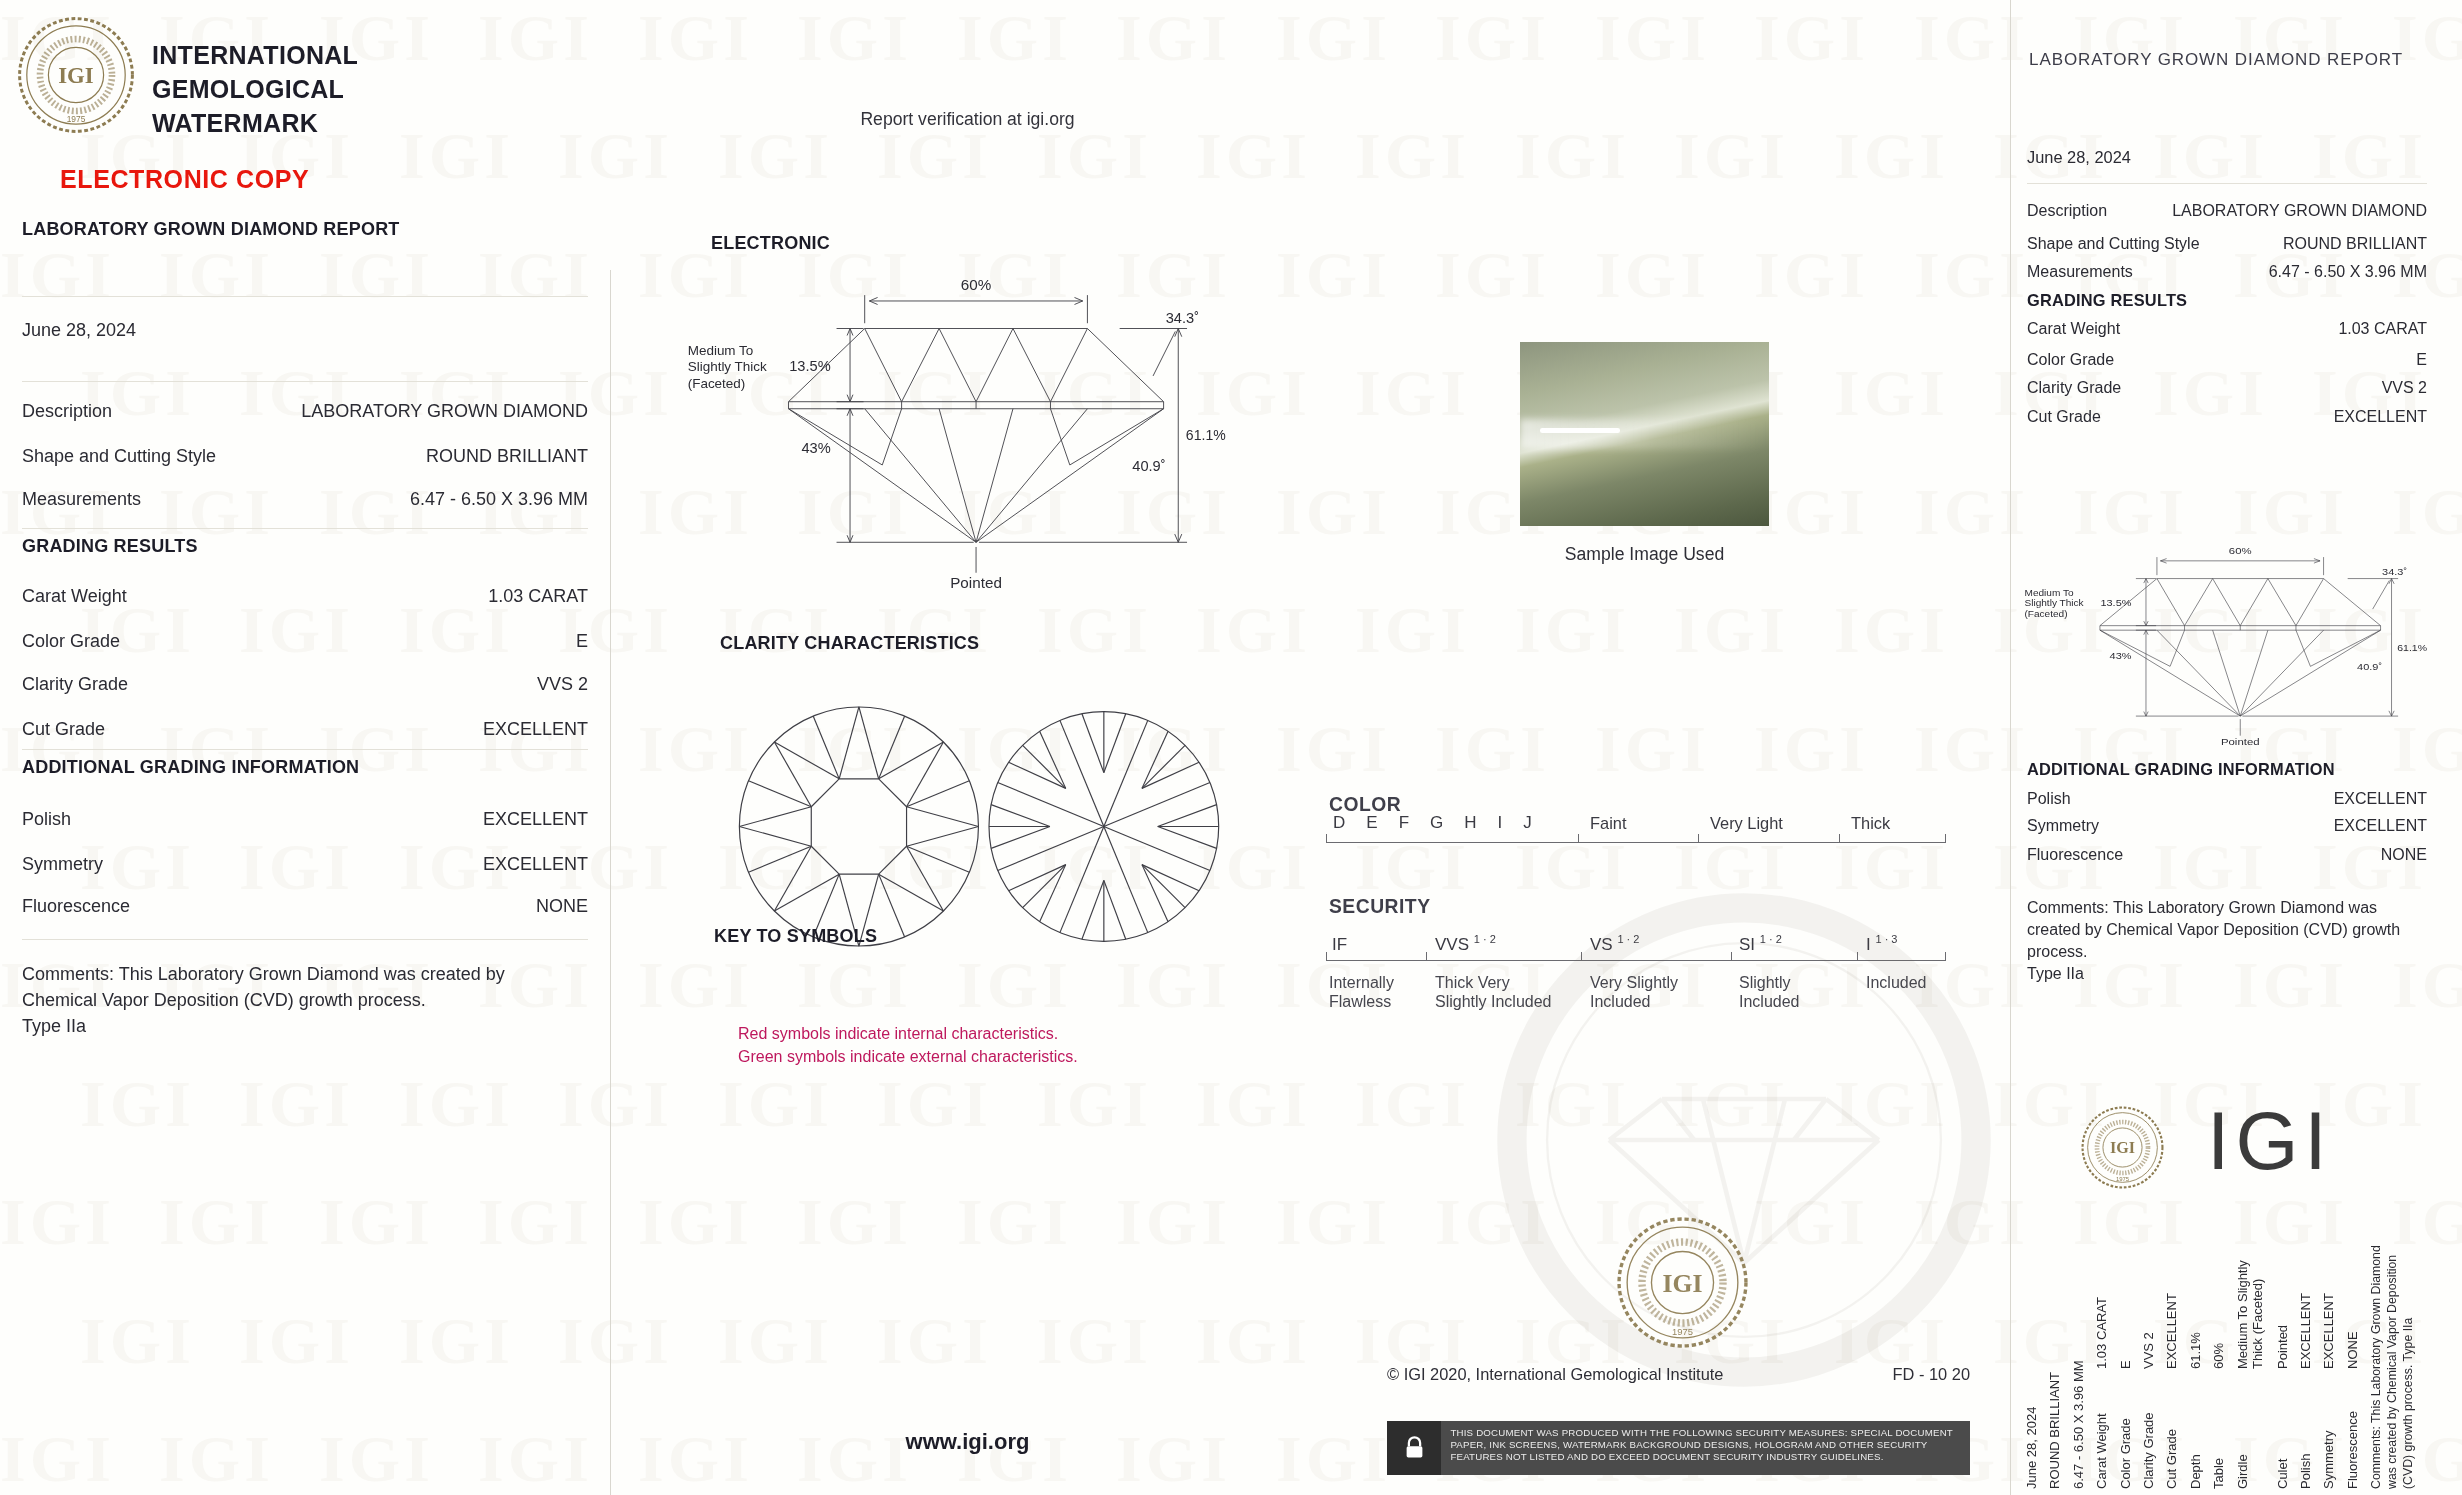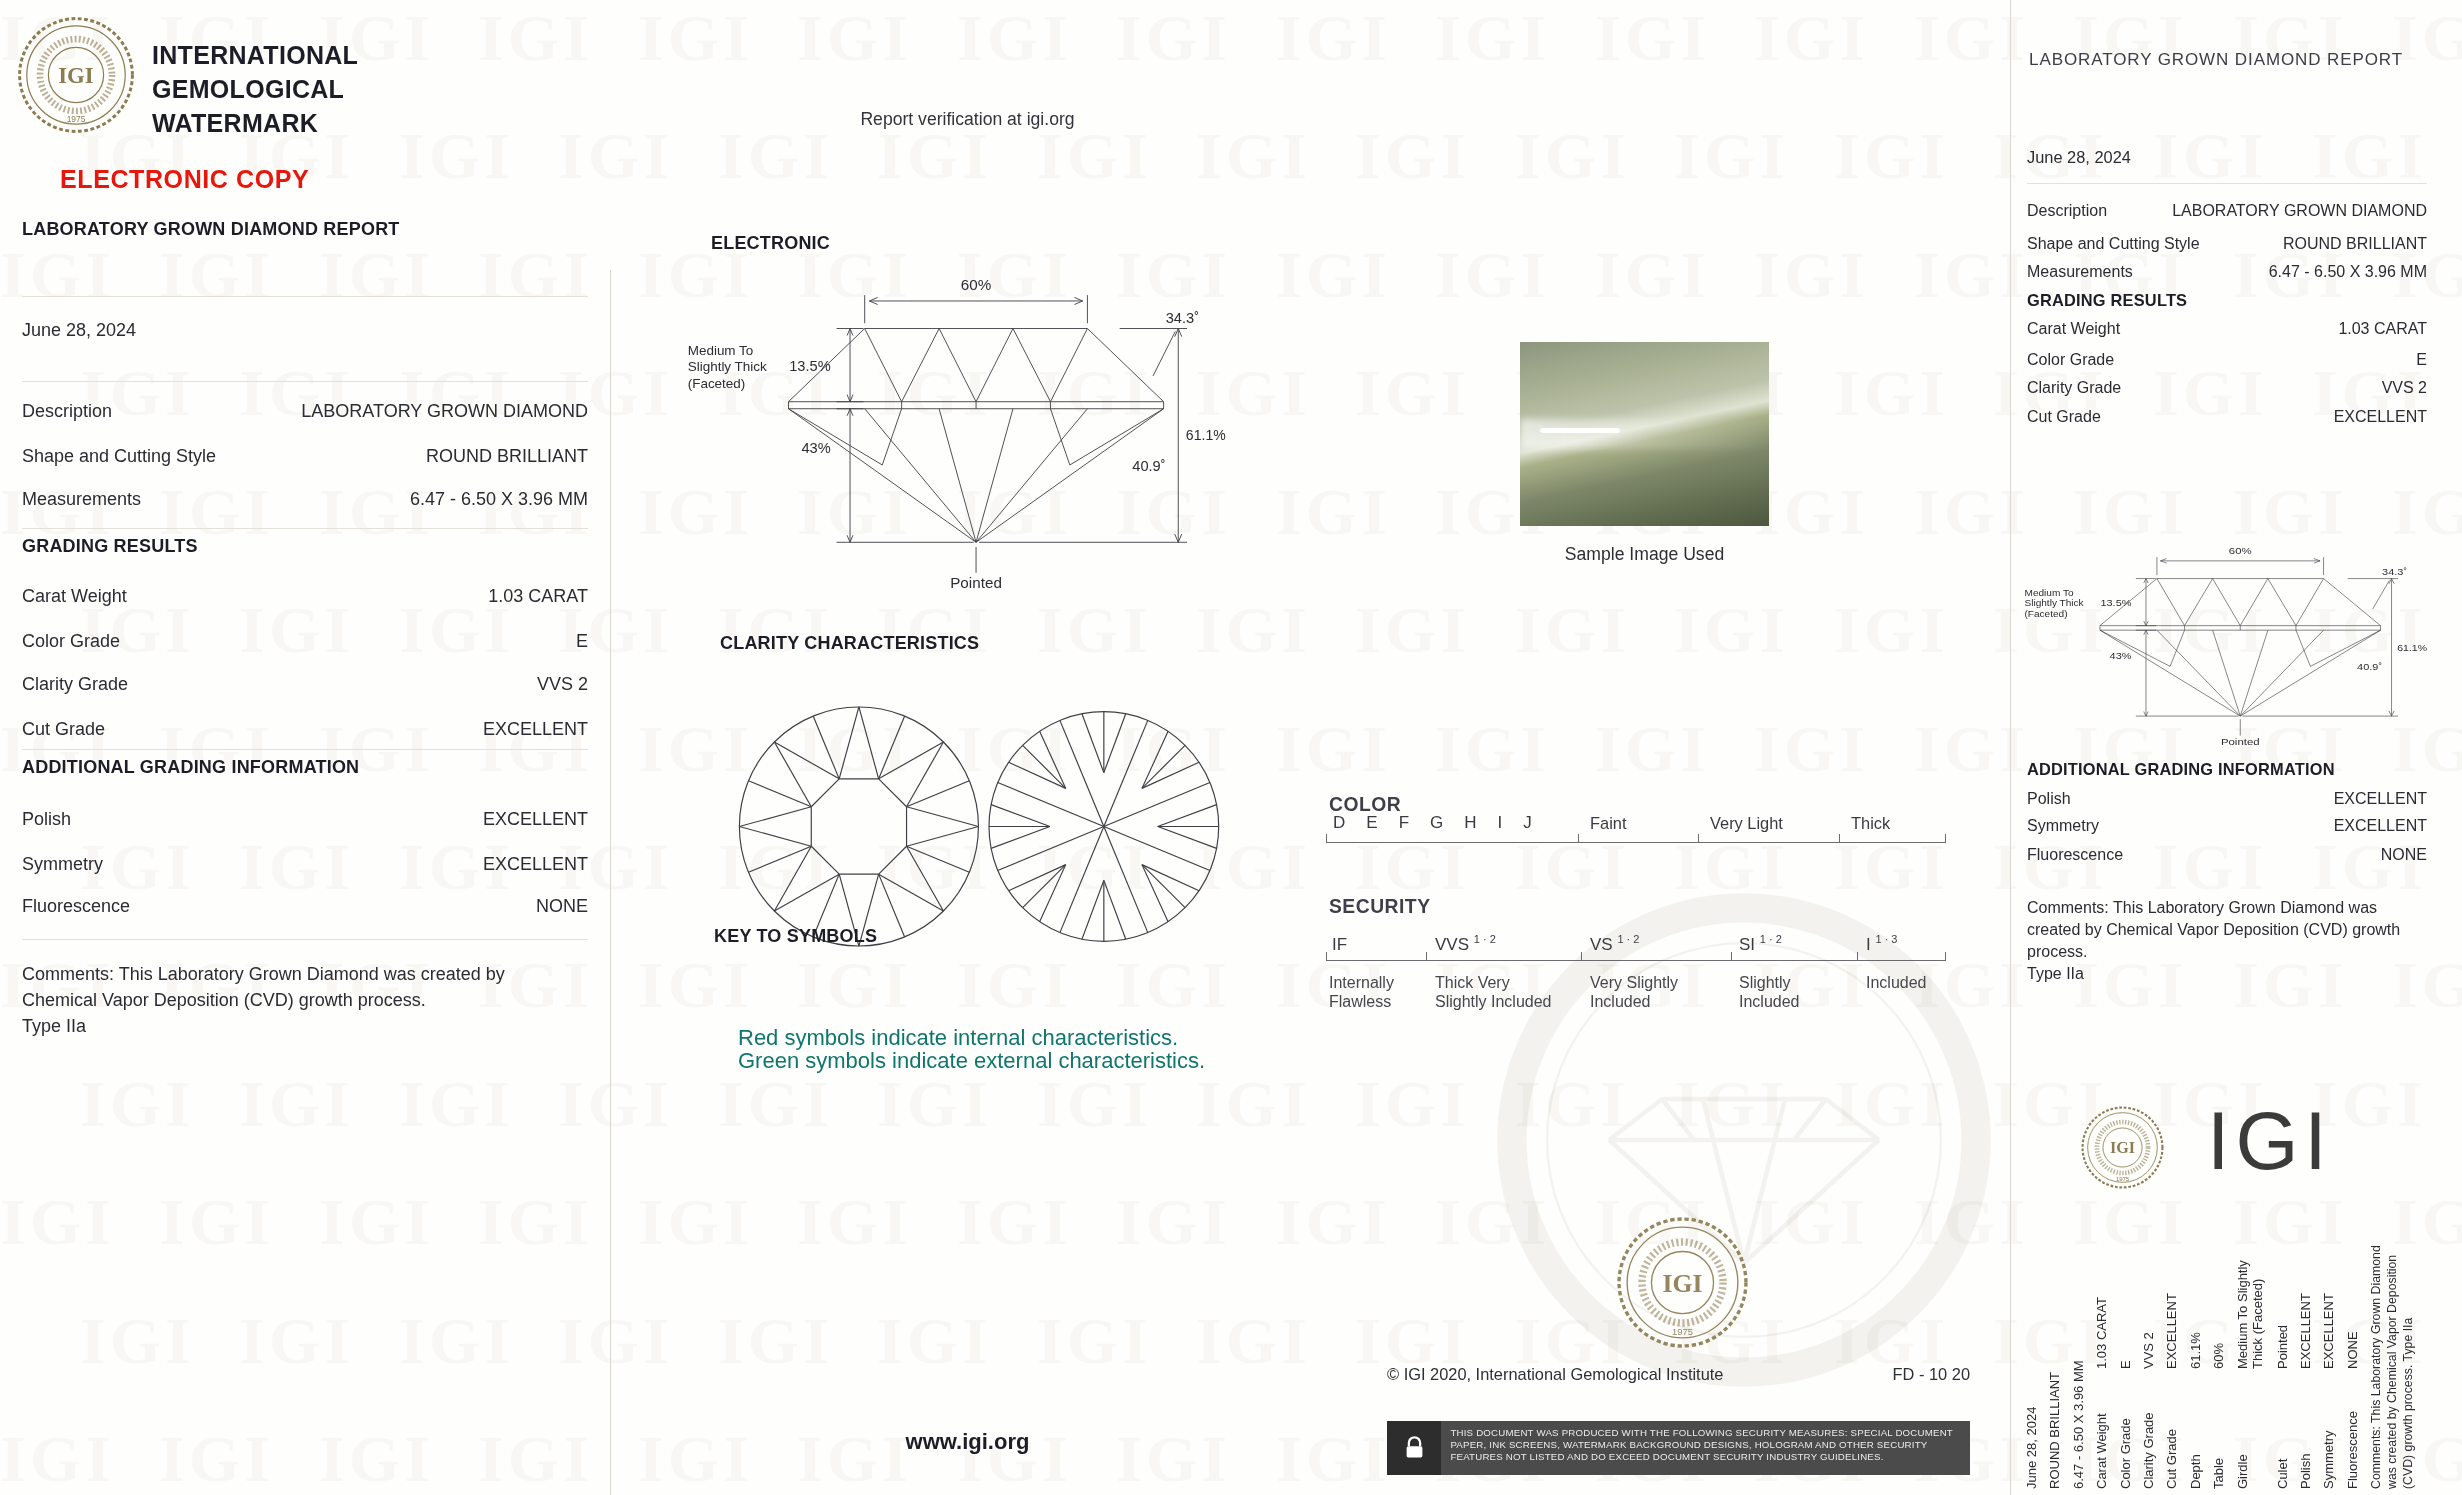--- a/index.html
+++ b/index.html
@@ -23,21 +23,21 @@
   .comments{position:absolute;font-size:18px;line-height:26px;color:#2b2b33}
   .scomments{position:absolute;font-size:16px;line-height:22px;color:#2b2b33}
   .prop-wrap{position:absolute;left:683px;top:267px;width:548px;height:328px}
   .prop-wrap svg{width:548px;height:328px}
   .stub-prop{position:absolute;left:2021px;top:539px;width:410px;height:211px}
   .stub-prop svg{width:410px;height:211px}
   .prop-svg path{stroke:#45454b;stroke-width:1.6;fill:none}
   .prop-svg text{fill:#2c2c34;font-family:"Liberation Sans",sans-serif}
   .clarity-wrap{position:absolute;left:730px;top:680px;width:501px;height:293px}
   #clarity-svg line,#clarity-svg circle{stroke:#3f3f46;stroke-width:2;fill:none}
-  .keyline{position:absolute;font-size:22px;color:#0f766e}
+  .keyline{position:absolute;font-size:16px;color:#be185d}
   .website{position:absolute;left:821px;top:1429px;width:293px;text-align:center;font-size:22px;font-weight:bold;color:#1d1d28}
   .sample{position:absolute;left:1520px;top:342px;width:249px;height:184px;overflow:hidden;
     background:linear-gradient(168deg,#8d957e 0%,#a9b194 22%,#bcc3aa 38%,#dfe3d2 47%,#aab189 53%,#7d8768 68%,#5d684c 88%,#4c573e 100%)}
   .sample .glow{position:absolute;left:0;top:42%;width:100%;height:16%;background:linear-gradient(90deg,rgba(255,255,255,.65),rgba(255,255,255,.18) 55%,rgba(255,255,255,0));filter:blur(3.5px)}
   .sample .streak{position:absolute;left:8%;top:47%;width:32%;height:4.7px;background:#ffffff;border-radius:2.3px}
   .sample-cap{position:absolute;left:1520px;top:544px;width:249px;text-align:center;font-size:17.6px;color:#2e2e36}
   .scale-title{position:absolute;font-size:19.3px;font-weight:bold;color:#3f3f4a;letter-spacing:0.5px}
   .cletters{position:absolute;display:flex;gap:21px;font-size:17px;color:#3a3a42}
   .crange{position:absolute;font-size:16.4px;color:#3a3a42}
   .scale-line{position:absolute;height:1.2px;background:#6b6b70}

